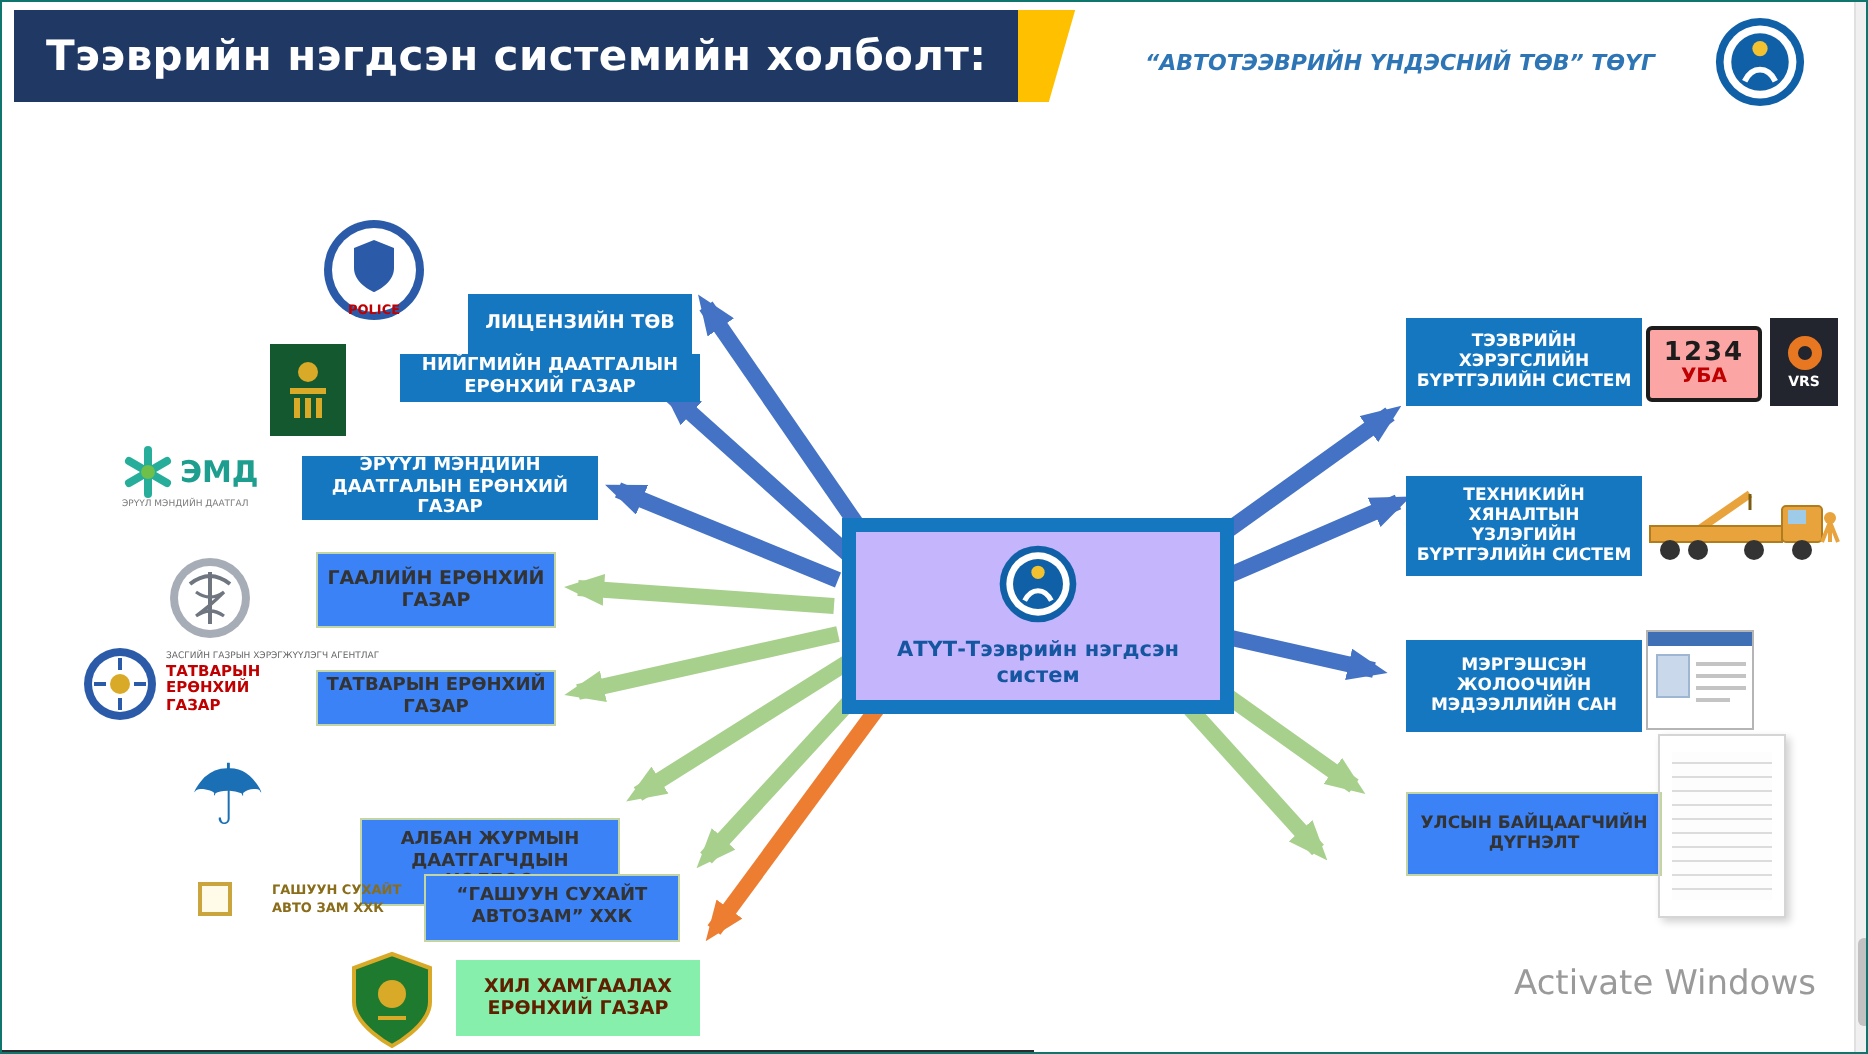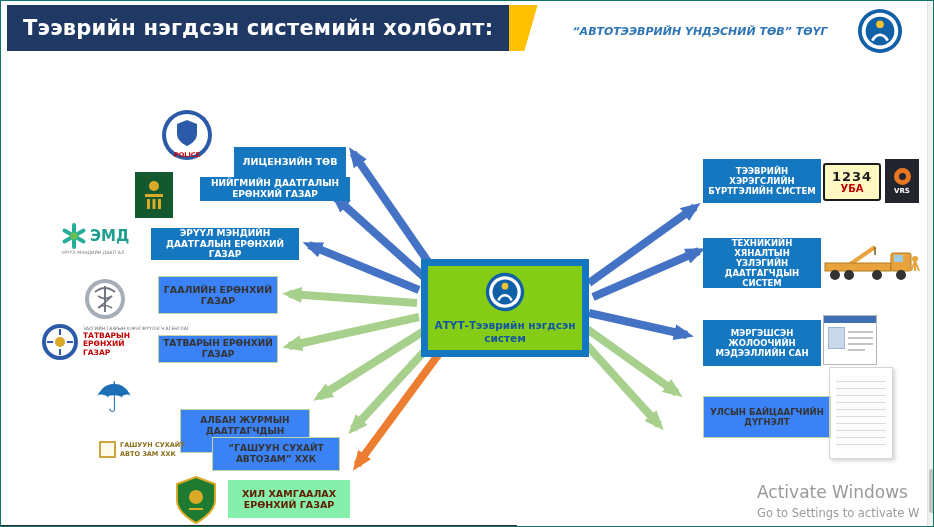--- a/index.html
+++ b/index.html
@@ -14,28 +14,28 @@
   .org-name { position:absolute; left:565px; top:24px; width:268px; text-align:center; color:#2E75B6; font-weight:bold; font-size:11px; z-index:3;font-style:italic; }
   .header-logo { position:absolute; left:856px; top:7px; width:46px; height:46px; z-index:3; }
 
   
   .lbl { position:absolute; display:flex; align-items:center; justify-content:center; text-align:center; font-weight:bold; line-height:1.2; padding:2px 4px; z-index:5; }
   .lbl.blue   { background:#1577C0; color:#fff; }
   .lbl.green  { background:#3b82f6; color:#333; border:1px solid #c2d5a3; }
   .lbl.orange { background:#86efac; color:#5f2000; }
 
   
-  .center-box { position:absolute; left:420px; top:258px; width:168px; height:98px; background:#84cc16; border:7px solid #1577C0; z-index:5; display:flex; flex-direction:column; align-items:center; justify-content:center; gap:3px; }
+  .center-box { position:absolute; left:420px; top:258px; width:196px; height:98px; background:#c4b5fd; border:7px solid #1577C0; z-index:5; display:flex; flex-direction:column; align-items:center; justify-content:center; gap:3px; }
   .center-label { color:#14569F; font-weight:bold; font-size:10.5px; text-align:center; line-height:1.2; padding:0 4px; }
 
   .arrows { position:absolute; left:0; top:0; z-index:4; }
   .logo { position:absolute; z-index:5; }
 
   
-  .plate { position:absolute; left:822px; top:162px; width:58px; height:38px; background:#fef9c3; border:2px solid #1c1c1c; border-radius:3px; display:flex; flex-direction:column; align-items:center; justify-content:center; z-index:5; }
+  .plate { position:absolute; left:822px; top:162px; width:58px; height:38px; background:#fca5a5; border:2px solid #1c1c1c; border-radius:3px; display:flex; flex-direction:column; align-items:center; justify-content:center; z-index:5; }
   .plate-num { font-size:13px; font-weight:bold; color:#1c1c1c; letter-spacing:1px; line-height:1; }
   .plate-reg { font-size:10px; font-weight:bold; color:#C00000; line-height:1.1; }
   .vrs { position:absolute; left:884px; top:158px; width:34px; height:44px; background:#23252e; display:flex; flex-direction:column; align-items:center; justify-content:center; gap:2px; z-index:5; }
   .vrs-ring { width:17px; height:17px; border:5px solid #E87722; border-radius:50%; }
   .vrs-label { font-size:7px; font-weight:bold; color:#fff; }
 
   .doc { position:absolute; left:828px; top:366px; width:64px; height:92px; background:#fdfdfd; border:1px solid #d5d5d5; box-shadow:2px 2px 4px rgba(0,0,0,.18); z-index:5; padding:8px 6px;
          background-image:repeating-linear-gradient(to bottom, transparent 0 6px, #dcdcdc 6px 7px); background-clip:content-box; }
   .card { position:absolute; left:822px; top:314px; width:54px; height:50px; background:#fff; border:1px solid #b5b5b5; z-index:5; }
   .card-strip { height:7px; background:#3F6FB5; }
@@ -52,21 +52,21 @@
   
   .emd-wrap { display:flex; flex-direction:column; align-items:flex-start; }
   .emd-row { display:flex; align-items:center; gap:3px; }
   .emd-text { font-size:15px; font-weight:bold; color:#1E9E8E; line-height:1; }
   .emd-cap { font-size:4.5px; color:#7a7a7a; margin-top:1px; }
   .tax-wrap { display:flex; align-items:center; gap:4px; }
   .tax-texts { display:flex; flex-direction:column; }
   .tax-cap-top { font-size:4.5px; color:#666; line-height:1.2; }
   .tax-cap { font-size:7.5px; font-weight:bold; color:#C00000; line-height:1.15; width:70px; }
   .umbrella-glyph { font-size:42px; color:#1B6FB5; line-height:1; }
-  .gashuun-wrap { display:flex; align-items:center; gap:4px; }
+  .gashuun-wrap { display:flex; align-items:center; gap:20px; }
   .gashuun-sq { width:17px; height:17px; border:2px solid #caa53d; background:#fffbe8; }
   .gashuun-cap { font-size:6.5px; font-weight:bold; color:#8a6d1a; width:84px; line-height:1.25; }
   .ndeg { width:38px; height:46px; background:#14582F; display:flex; align-items:center; justify-content:center; }
 </style>
 </head>
 <body>
 
 <div class="stage">
 
   <div class="header-accent"></div>
@@ -127,21 +127,21 @@
   <div class="lbl blue" style="left:233px; top:126px; width:112px; height:30px; font-size:9.5px;margin-top:20px;">ЛИЦЕНЗИЙН ТӨВ</div>
   <div class="lbl blue" style="left:175px; top:176px; width:150px; height:24px; font-size:9px;margin-left:24px;">НИЙГМИЙН ДААТГАЛЫН ЕРӨНХИЙ ГАЗАР</div>
   <div class="lbl blue" style="left:150px; top:227px; width:148px; height:32px; font-size:9px;">ЭРҮҮЛ МЭНДИЙН ДААТГАЛЫН ЕРӨНХИЙ ГАЗАР</div>
   <div class="lbl green" style="left:157px; top:275px; width:120px; height:38px; font-size:9.5px;">ГААЛИЙН ЕРӨНХИЙ ГАЗАР</div>
   <div class="lbl green" style="left:157px; top:334px; width:120px; height:28px; font-size:9px;">ТАТВАРЫН ЕРӨНХИЙ ГАЗАР</div>
   <div class="lbl green" style="left:179px; top:380px; width:130px; height:44px; font-size:9px;margin-top:28px;">АЛБАН ЖУРМЫН ДААТГАГЧДЫН ХОЛБОО</div>
   <div class="lbl green" style="left:211px; top:436px; width:128px; height:34px; font-size:9px;">“ГАШУУН СУХАЙТ АВТОЗАМ” ХХК</div>
   <div class="lbl orange" style="left:227px; top:479px; width:122px; height:38px; font-size:9.5px;">ХИЛ ХАМГААЛАХ ЕРӨНХИЙ ГАЗАР</div>
 
   <div class="lbl blue" style="left:702px; top:158px; width:118px; height:44px; font-size:8.5px;">ТЭЭВРИЙН ХЭРЭГСЛИЙН БҮРТГЭЛИЙН СИСТЕМ</div>
-  <div class="lbl blue" style="left:702px; top:237px; width:118px; height:50px; font-size:8.5px;">ТЕХНИКИЙН ХЯНАЛТЫН ҮЗЛЭГИЙН ДААТГАГЧДЫН СИСТЕМ</div>
+  <div class="lbl blue" style="left:702px; top:237px; width:118px; height:50px; font-size:8.5px;">ТЕХНИКИЙН ХЯНАЛТЫН ҮЗЛЭГИЙН БҮРТГЭЛИЙН СИСТЕМ</div>
   <div class="lbl blue" style="left:702px; top:319px; width:118px; height:46px; font-size:8.5px;">МЭРГЭШСЭН ЖОЛООЧИЙН МЭДЭЭЛЛИЙН САН</div>
   <div class="lbl green" style="left:702px; top:395px; width:128px; height:42px; font-size:8.5px;">УЛСЫН БАЙЦААГЧИЙН ДҮГНЭЛТ</div>
 
   <div class="logo" style="left:160px; top:108px;">
     <svg width="52" height="52" viewBox="0 0 52 52">
       <circle cx="26" cy="26" r="25" fill="#2B5BA8"></circle>
         <circle cx="26" cy="26" r="21" fill="#fff"></circle>
       <path d="M26 11 l10 4 v10 c0 8 -10 12 -10 12 s-10 -4 -10 -12 v-10 z" fill="#2B5BA8"></path>
       <text x="26" y="48" font-size="6.5" font-weight="bold" fill="#C00000" text-anchor="middle">POLICE</text>
     </svg>
@@ -242,19 +242,18 @@
     <div class="card-photo"></div>
     <div class="card-line" style="top:15px;"></div>
     <div class="card-line" style="top:21px;"></div>
     <div class="card-line" style="top:27px;"></div>
     <div class="card-line" style="top:33px; width:17px;"></div>
   </div>
 
   <div class="doc"></div>
 
   <div class="wm1">Activate Windows</div>
-  <div class="wm2">Go to Settings to activate W</div>
   <div class="slide-edge"></div>
   <div class="scrollbar">
     <div class="scroll-thumb"></div>
   </div>
 
 </div>
 
 </body></html>

